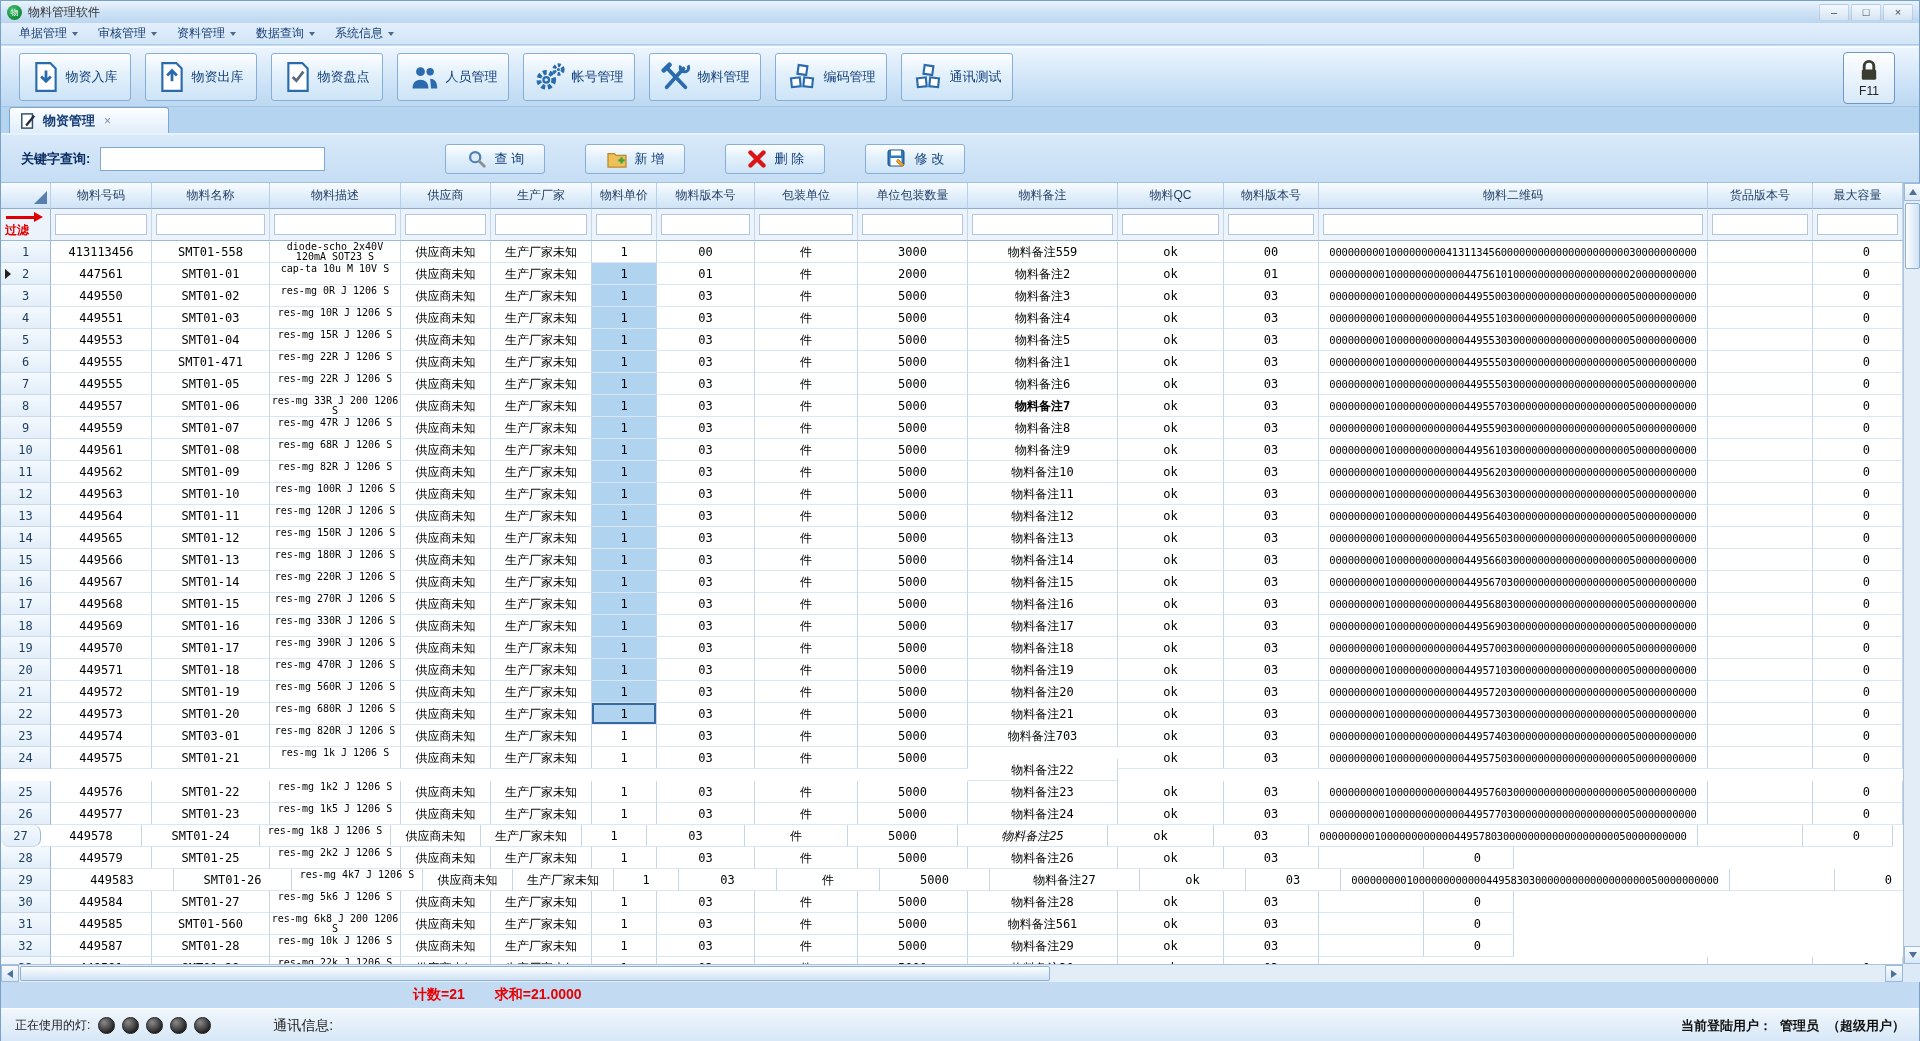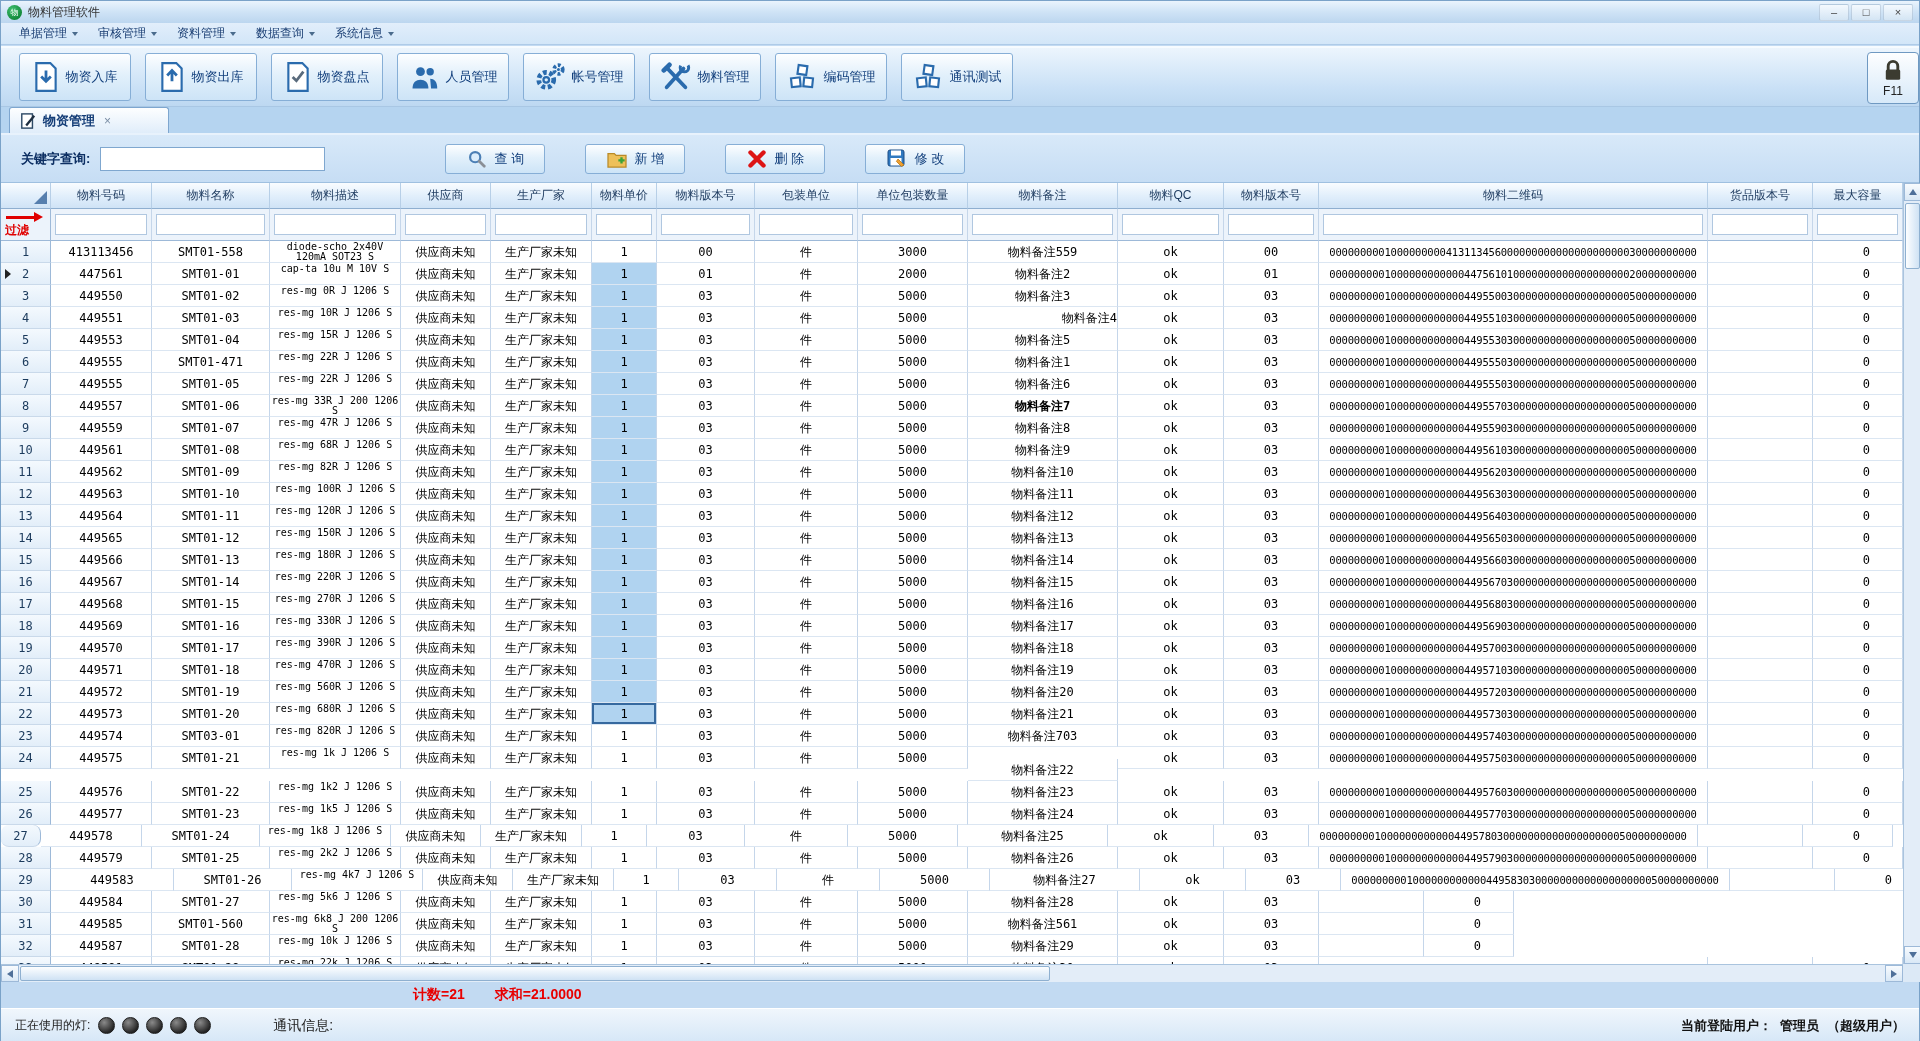--- a/index.html
+++ b/index.html
@@ -32,21 +32,21 @@
 
   
   .toolbar { position:absolute; top:45px; left:0; width:100%; height:61px;
     background:linear-gradient(#ecf5fd,#c9e0f6 70%,#bdd8f1);
     border-top:2px solid #f6fbff; border-bottom:1px solid #a9c7e4;
     display:flex; align-items:center; padding-left:18px; gap:14px; }
   .tbtn { width:112px; height:48px; display:flex; align-items:center; justify-content:center;
     gap:7px; background:linear-gradient(#fdfeff,#e2f0fb 45%,#cde4f7);
     border:1px solid #86aed6; border-radius:3px; font-size:13px; color:#123f7c; cursor:default; }
   .tbtn svg { flex:none; }
-  .lockbtn { position:absolute; right:0; top:4px; width:52px; height:52px;
+  .lockbtn { position:absolute; right:24px; top:4px; width:52px; height:52px;
     border:1px solid #6f99c2; border-radius:4px;
     background:linear-gradient(#fdfeff,#d7e9f9); display:flex; flex-direction:column;
     align-items:center; justify-content:center; gap:1px; }
   .lockbtn .flbl { font-size:12px; color:#222; }
 
   
   .tabrow { position:absolute; top:106px; left:0; width:100%; height:28px;
     background:#b5d4f0; border-bottom:2px solid #e8f2fc; }
   .tab { position:absolute; left:8px; bottom:0; height:26px; min-width:160px;
     background:linear-gradient(#fdfeff,#e0edfa); border:1px solid #7ea6cf; border-bottom:none;
@@ -453,21 +453,21 @@
           <div class="gutter" style="width: 50px;">4</div>
           <div class="cell" style="width: 101px;">449551</div>
           <div class="cell" style="width: 118px;">SMT01-03</div>
           <div class="cell desc" style="width: 131px;">res-mg 10R J 1206 S</div>
           <div class="cell" style="width: 90px;">供应商未知</div>
           <div class="cell" style="width: 101px;">生产厂家未知</div>
           <div class="cell price sel" style="width: 65px;">1</div>
           <div class="cell" style="width: 98px;">03</div>
           <div class="cell" style="width: 103px;">件</div>
           <div class="cell" style="width: 110px;">5000</div>
-          <div class="cell" style="width: 150px; text-align: right;">物料备注4</div>
+          <div class="cell" style="width: 150px;">物料备注4</div>
           <div class="cell" style="width: 106px;">ok</div>
           <div class="cell" style="width: 95px;">03</div>
           <div class="cell qr" style="width: 389px;">000000000100000000000044955103000000000000000000050000000000</div>
           <div class="cell" style="width: 105px;"></div>
           <div class="cell rightpad" style="width: 90px;">0</div>
         </div>
         <div class="trow">
           <div class="gutter" style="width: 50px;">5</div>
           <div class="cell" style="width: 101px;">449553</div>
           <div class="cell" style="width: 118px;">SMT01-04</div>
@@ -867,42 +867,41 @@
           <div class="gutter" style="width: 40px; border-radius: 8px;">27</div>
           <div class="cell" style="width: 101px;">449578</div>
           <div class="cell" style="width: 118px;">SMT01-24</div>
           <div class="cell desc" style="width: 131px;">res-mg 1k8 J 1206 S</div>
           <div class="cell" style="width: 90px;">供应商未知</div>
           <div class="cell" style="width: 101px;">生产厂家未知</div>
           <div class="cell price" style="width: 65px;">1</div>
           <div class="cell" style="width: 98px;">03</div>
           <div class="cell" style="width: 103px;">件</div>
           <div class="cell" style="width: 110px;">5000</div>
-          <div class="cell" style="width: 150px;">物料备注25</div>
+          <div class="cell" style="width: 150px; font-style: italic;">物料备注25</div>
           <div class="cell" style="width: 106px;">ok</div>
           <div class="cell" style="width: 95px;">03</div>
           <div class="cell qr" style="width: 389px;">000000000100000000000044957803000000000000000000050000000000</div>
           <div class="cell" style="width: 105px;"></div>
           <div class="cell rightpad" style="width: 90px;">0</div>
         </div>
         <div class="trow">
           <div class="gutter" style="width: 50px;">28</div>
           <div class="cell" style="width: 101px;">449579</div>
           <div class="cell" style="width: 118px;">SMT01-25</div>
           <div class="cell desc" style="width: 131px;">res-mg 2k2 J 1206 S</div>
           <div class="cell" style="width: 90px;">供应商未知</div>
           <div class="cell" style="width: 101px;">生产厂家未知</div>
           <div class="cell price" style="width: 65px;">1</div>
           <div class="cell" style="width: 98px;">03</div>
           <div class="cell" style="width: 103px;">件</div>
           <div class="cell" style="width: 110px;">5000</div>
           <div class="cell" style="width: 150px;">物料备注26</div>
           <div class="cell" style="width: 106px;">ok</div>
           <div class="cell" style="width: 95px;">03</div>
-          <div class="cell qr" style="width: 389px;">000000000100000000000044957903000000000000000000050000000000</div>
           <div class="cell" style="width: 105px;"></div>
           <div class="cell rightpad" style="width: 90px;">0</div>
         </div>
         <div class="trow">
           <div class="gutter" style="width: 50px;">29</div>
           <div class="cell" style="width: 123px;">449583</div>
           <div class="cell" style="width: 118px;">SMT01-26</div>
           <div class="cell desc" style="width: 131px;">res-mg 4k7 J 1206 S</div>
           <div class="cell" style="width: 90px;">供应商未知</div>
           <div class="cell" style="width: 101px;">生产厂家未知</div>

